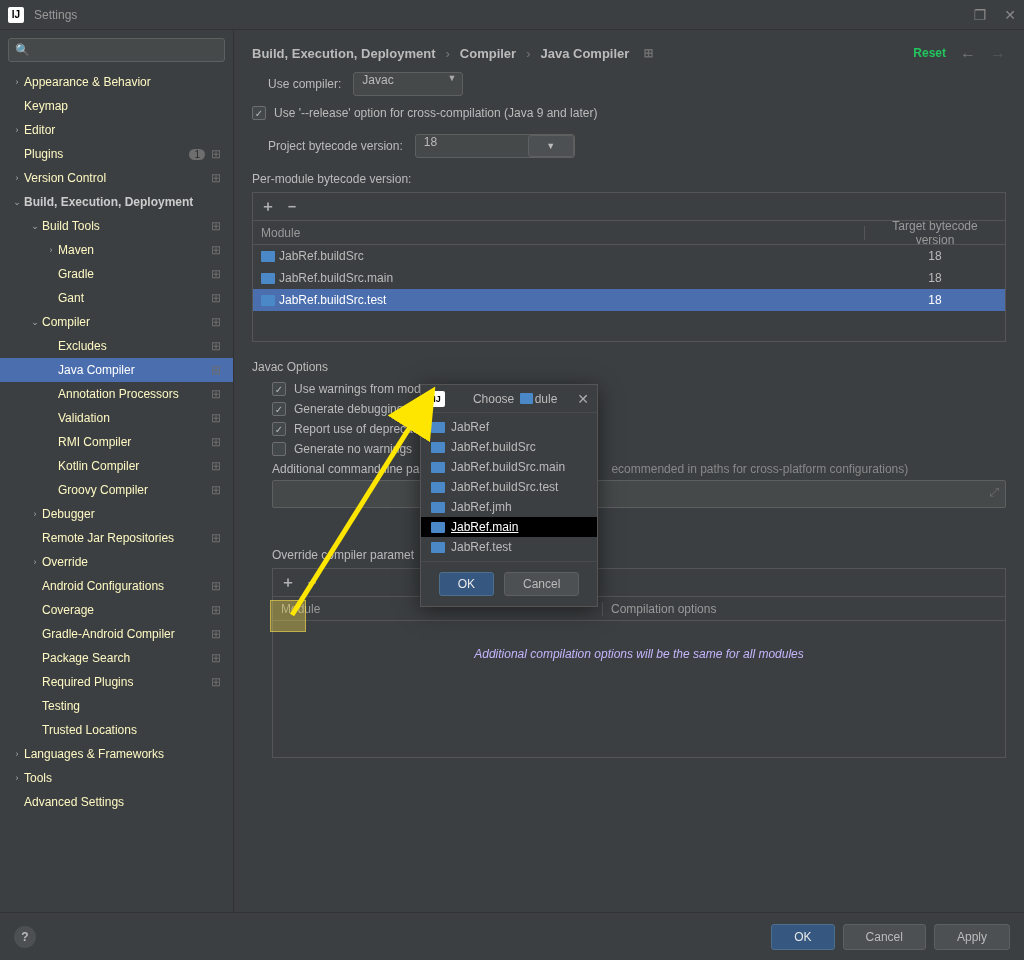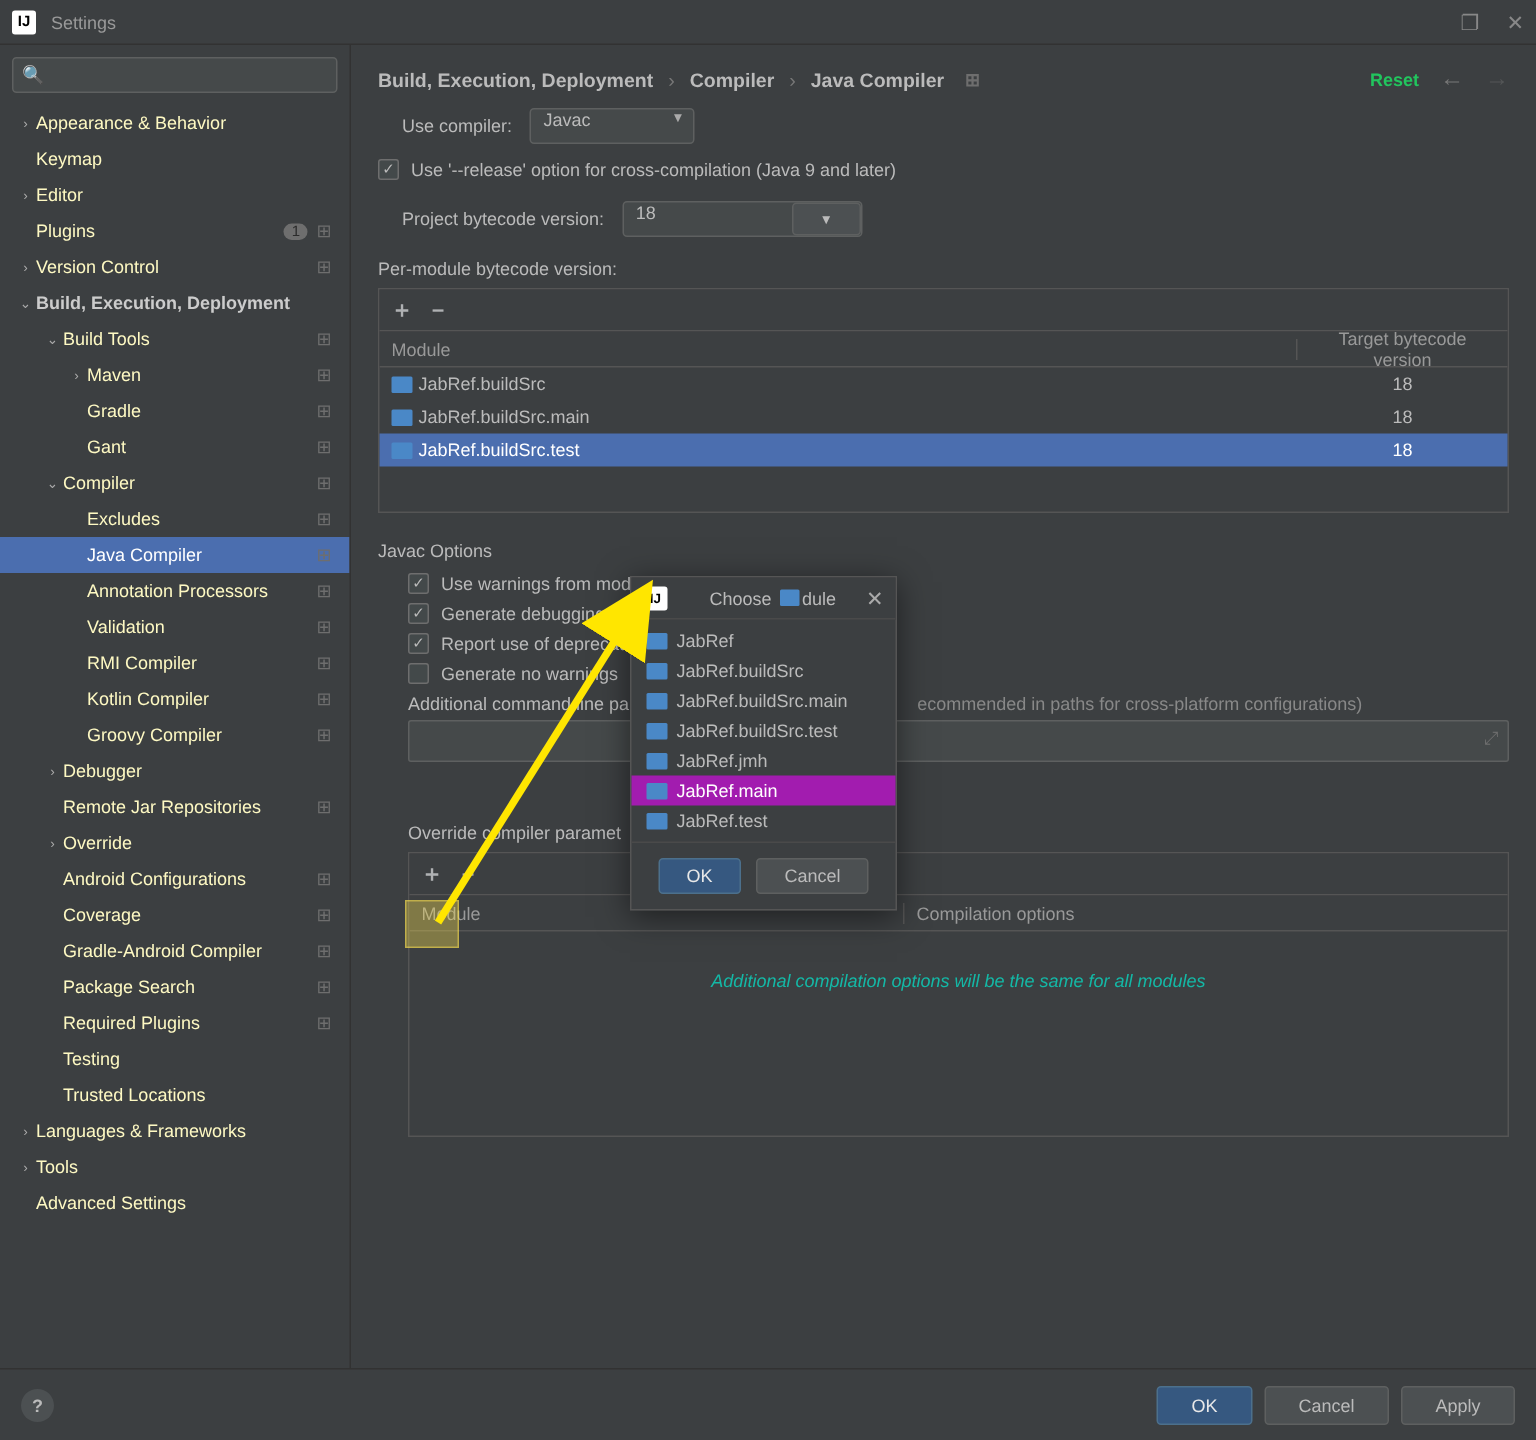--- a/index.html
+++ b/index.html
@@ -71,39 +71,39 @@
   .tb-row.sel { background: #4b6eaf; color: #fff; }
   .tb-row .c1 { flex: 1; padding-left: 8px; display: flex; align-items: center; gap: 4px; }
   .tb-row .c2 { width: 140px; text-align: center; }
   .folder-ic { width: 14px; height: 11px; background: #87939a; border-radius: 1px; display: inline-block; }
   .folder-ic.blue { background: #4a88c7; }
   
   .sect-head { color: #bbb; margin: 18px 0 8px 0; font-size: 12px; }
   .textbox { width: 100%; height: 28px; background: #45494a; border: 1px solid #5e6060; border-radius: 2px; position: relative; }
   .textbox .expand-ic { position: absolute; right: 6px; top: 4px; color: #6e6e6e; font-size: 12px; }
   
-  .tb-empty-hint { text-align: center; color: #14b8a6; font-style: italic; padding: 26px 0; font-size: 12px; }
+  .tb-empty-hint { text-align: center; color: #c4b5fd; font-style: italic; padding: 26px 0; font-size: 12px; }
   
   
   .bottombar { height: 48px; border-top: 1px solid #323232; display: flex; align-items: center; padding: 0 14px; background: #3c3f41; }
   .help-btn { width: 22px; height: 22px; border-radius: 50%; background: #4c5052; color: #bbb; display: flex; align-items: center; justify-content: center; font-weight: bold; cursor: pointer; }
   .btn-spacer { flex: 1; }
   .btn { height: 26px; padding: 0 22px; border-radius: 3px; border: 1px solid #5e6060; background: #4c5052; color: #bbb; cursor: pointer; margin-left: 8px; display: flex; align-items: center; }
   .btn.primary { background: #365880; border-color: #4c708c; color: #e8e8e8; }
   
   
   .dialog { position: absolute; left: 420px; top: 384px; width: 178px; background: #3c3f41; border: 1px solid #555; box-shadow: 0 4px 20px rgba(0,0,0,0.5); }
   .dlg-title { display: flex; align-items: center; height: 28px; padding: 0 8px; background: #3c3f41; border-bottom: 1px solid #4a4a4a; }
   .dlg-title .icon { width: 16px; height: 16px; background: #fff; color: #000; font-size: 9px; font-weight: bold; display: flex; align-items: center; justify-content: center; border-radius: 2px; margin-right: 8px; }
   .dlg-title .txt { flex: 1; text-align: center; color: #bbb; font-size: 12px; }
   .dlg-title .mod-ic { width: 13px; height: 11px; background: #4a88c7; display: inline-block; margin: 0 2px; border-radius: 1px; vertical-align: -1px; }
   .dlg-title .close { color: #aaa; cursor: pointer; font-size: 14px; }
   .dlg-list { padding: 4px 0; max-height: 200px; }
   .dlg-item { display: flex; align-items: center; gap: 6px; padding: 3px 10px; cursor: pointer; color: #bbb; }
-  .dlg-item.sel { background: #a21caf; color: #fff; }
+  .dlg-item.sel { background: #000000; color: #fff; text-decoration: underline; }
   .dlg-buttons { display: flex; justify-content: center; gap: 10px; padding: 10px; border-top: 1px solid #4a4a4a; }
   .dlg-buttons .btn { margin-left: 0; padding: 0 18px; height: 24px; }
   
   
   .arrow-svg { position: absolute; left: 280px; top: 385px; pointer-events: none; }
   .highlight-box { position: absolute; left: 270px; top: 600px; width: 36px; height: 32px; background: rgba(255,230,80,0.35); border: 1px solid rgba(255,230,80,0.5); pointer-events: none; }
 </style>
 </head>
 <body>
 

